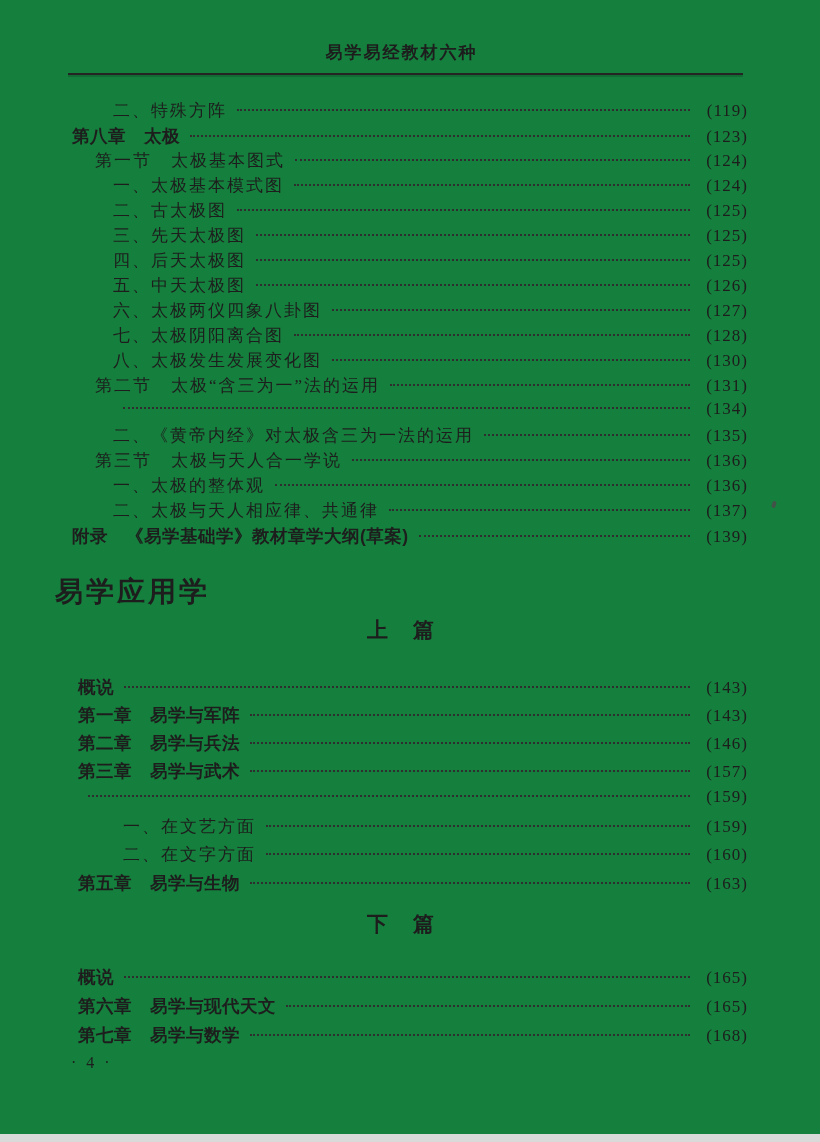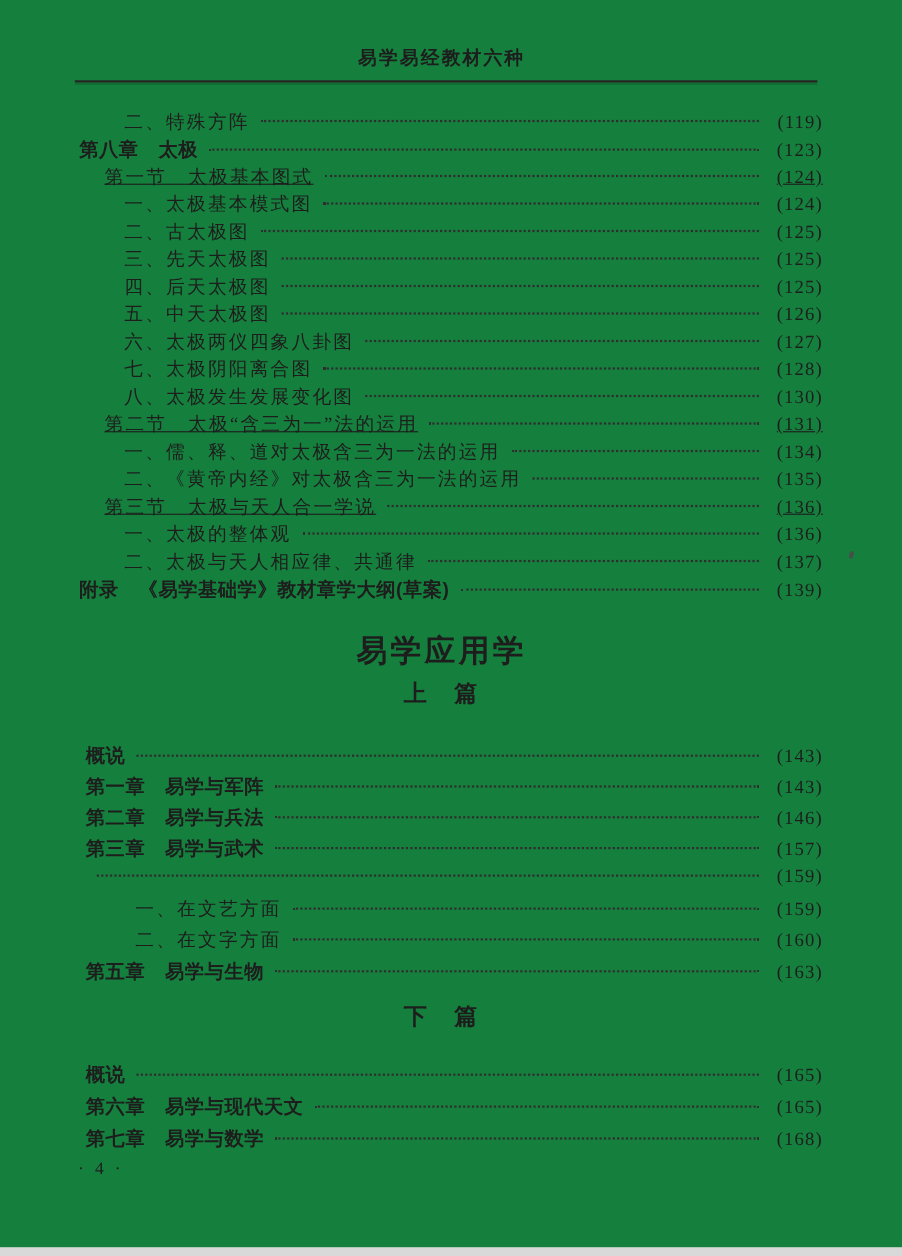--- a/index.html
+++ b/index.html
@@ -43,21 +43,21 @@
     font-size:17px;
   }
   .toc-row .label { white-space:nowrap; }
   .toc-row.chapter {
     padding-left:17px;
     font-family:"Liberation Sans", sans-serif;
     font-weight:700;
     font-size:17.5px;
     letter-spacing:0.5px;
   }
-  .toc-row.section  { padding-left:40px; letter-spacing:2px;text-decoration:underline; }
+  .toc-row.section  { padding-left:40px; letter-spacing:2px; }
   .toc-row.item     { padding-left:58px; letter-spacing:2px; }
   .toc-row.chapter2 {
     padding-left:0;
     font-family:"Liberation Sans", sans-serif;
     font-weight:700;
     font-size:17.5px;
     letter-spacing:0.5px;
   }
   .toc-row.item2    { padding-left:45px; letter-spacing:2px; }
 
@@ -74,21 +74,20 @@
     font-family:"Liberation Serif", serif;
     font-weight:400;
     font-size:17px;
     letter-spacing:1px;
     white-space:nowrap;
   }
 
   
   .section-title {
     margin-top:26px;
-    text-align:center;
     font-family:"Liberation Sans", sans-serif;
     font-weight:700;
     font-size:28px;
     line-height:34px;
     letter-spacing:3px;
   }
   .part-title {
     text-align:center;
     font-family:"Liberation Serif", serif;
     font-weight:700;
@@ -182,21 +181,20 @@
         <span class="label">八、太极发生发展变化图</span>
         <span class="leader"></span>
         <span class="pageno">(130)</span>
       </div>
       <div class="toc-row section">
         <span class="label">第二节　太极“含三为一”法的运用</span>
         <span class="leader"></span>
         <span class="pageno">(131)</span>
       </div>
       <div class="toc-row item">
-        <span class="label">一、儒、释、道对太极含三为一法的运用</span>
         <span class="leader"></span>
         <span class="pageno">(134)</span>
       </div>
       <div class="toc-row item">
         <span class="label">二、《黄帝内经》对太极含三为一法的运用</span>
         <span class="leader"></span>
         <span class="pageno">(135)</span>
       </div>
       <div class="toc-row section">
         <span class="label">第三节　太极与天人合一学说</span>

